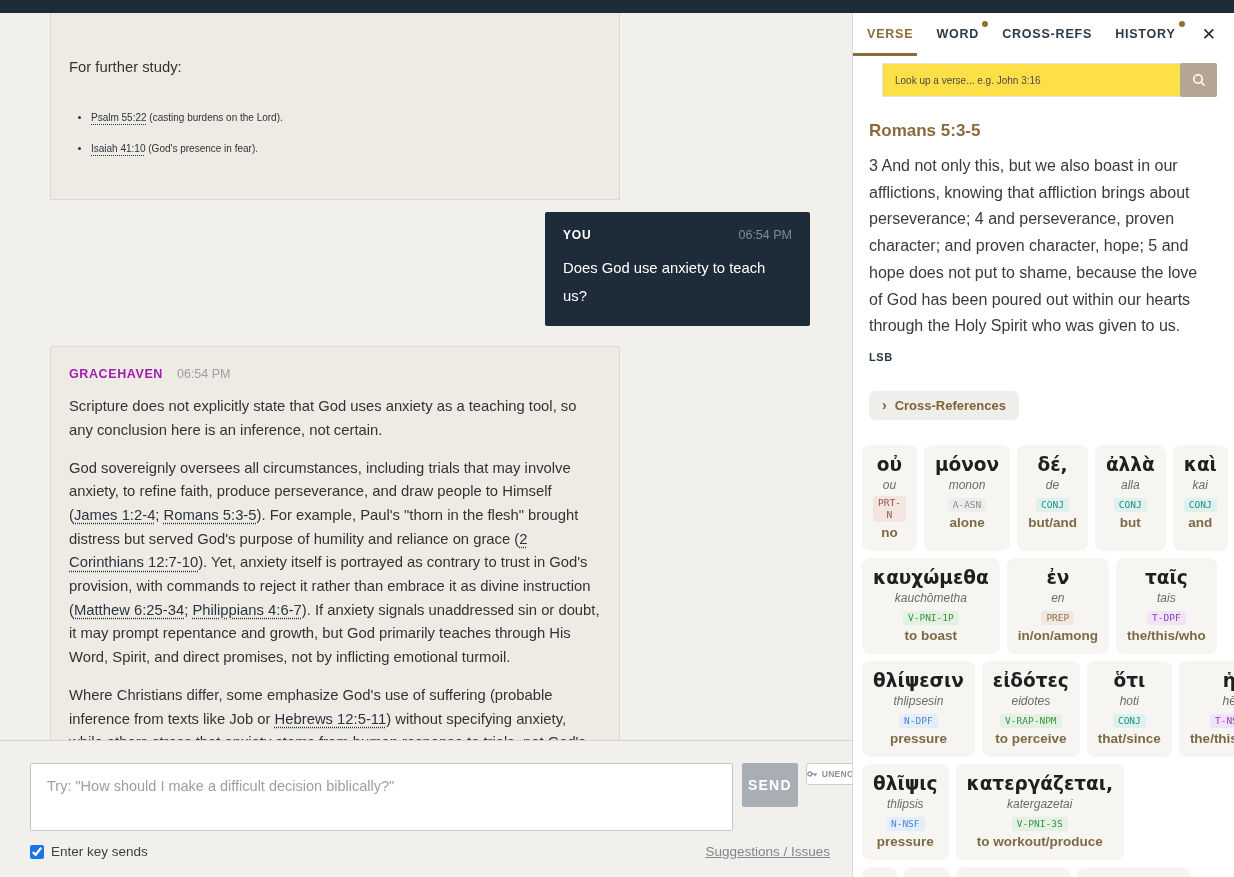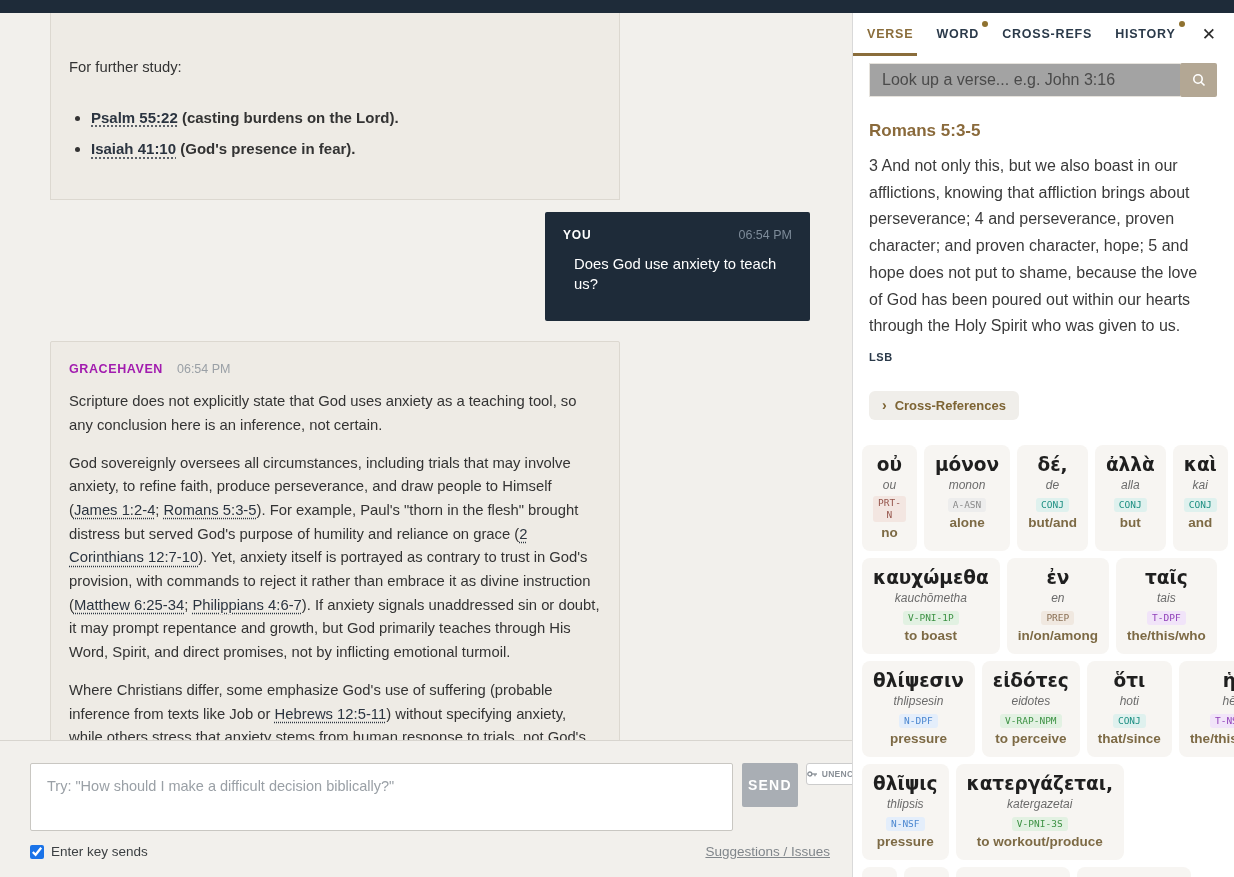--- a/index.html
+++ b/index.html
@@ -15,34 +15,34 @@
   .chat-col{flex:1;min-width:0;display:flex;flex-direction:column;background:#f2f0ec;}
   .chat-scroll{height:727px;overflow:hidden;}
   .msg-card{
     width:532px;margin-left:50px;background:#eeebe5;
     border:1px solid #dcd8d0;border-radius:2px;padding:20px 18px;
   }
   .msg-card.cut-top{border-top:none;border-radius:0;padding-top:43px;padding-bottom:30px;}
   .msg-text{font-size:14.8px;line-height:23.7px;margin:0 0 14px 0;color:#333;}
   .msg-text:last-child{margin-bottom:0;}
   .study-list{margin:26px 0 6px 0;padding-left:22px;}
-  .study-list li{font-size:15px;line-height:23.7px;margin-bottom:8px;color:#333;font-weight:bold;}
+  .study-list li{font-size:10px;line-height:23.7px;margin-bottom:8px;color:#333;}
   .scripture-link{color:#2b3440;text-decoration:underline dotted;text-underline-offset:3px;cursor:pointer;}
   .msg-header{display:flex;align-items:baseline;gap:14px;margin-bottom:14px;}
   .sender-assistant{color:#a21caf;font-weight:bold;font-size:12.5px;letter-spacing:0.6px;}
   .msg-time{color:#9aa0a6;font-size:12.5px;}
 
   .user-bubble{
     width:229px;margin:12px 42px 20px auto;background:#1e2b39;color:#fff;
     border-radius:2px;padding:16px 18px;
   }
   .user-bubble .msg-header{margin-bottom:12px;}
   .sender-user{color:#fff;font-weight:bold;font-size:12px;letter-spacing:0.8px;flex:1;}
   .user-time{color:#7d8b99;font-size:12.5px;}
-  .user-text{font-size:14.8px;line-height:20px;margin:11px;color:#fff;}
+  .user-text{font-size:14.8px;line-height:28px;margin:0;color:#fff;}
 
   
   .composer{border-top:1px solid #d8d5cf;padding:22px 22px 0 30px;}
   .composer-row{display:flex;gap:9px;}
   .composer textarea{
     flex:1;height:68px;resize:none;border:1px solid #c9c7c2;border-radius:2px;
     background:#fff;font-family:"Liberation Sans","DejaVu Sans",sans-serif;
     font-size:14.5px;color:#333;padding:14px 16px;box-sizing:border-box;outline:none;
   }
   .composer textarea::placeholder{color:#9aa0a6;}
@@ -72,22 +72,22 @@
   .tab.active{color:#8a6d3b;align-items:center;}
   .tab .dot{position:absolute;top:8px;right:-9px;width:6px;height:6px;border-radius:50%;background:#8f7230;}
   .active-underline{position:absolute;left:0;top:40px;width:64px;height:3px;background:#8a6d3b;}
   .close-btn{
     margin-left:auto;background:none;border:none;font-size:17px;color:#2b2b2b;
     cursor:pointer;line-height:1;padding:2px 4px;font-family:inherit;
   }
 
   .search-row{display:flex;margin:8px 17px 0 16px;gap:0;}
   .search-input{
-    flex:1;height:34px;border:1px solid #e6e3dd;border-right:none;background:#a3a3a3;
-    font-family:inherit;font-size:16px;color:#333;padding:0 12px;box-sizing:border-box;outline:none;
+    flex:1;height:34px;border:1px solid #e6e3dd;border-right:none;background:#fde047;
+    font-family:inherit;font-size:10px;color:#333;padding:0 12px;box-sizing:border-box;outline:none;margin-left:13px;
   }
   .search-input::placeholder{color:#4a4a4a;}
   .search-btn{width:37px;height:34px;background:#b3a794;border:none;border-radius:2px;cursor:pointer;
     display:flex;align-items:center;justify-content:center;}
 
   .reference{margin:24px 16px 0;font-size:17px;font-weight:bold;color:#8a6a3b;}
   .verse-text{margin:12px 24px 0 16px;font-size:16px;line-height:26.7px;color:#3a3a3a;}
   .translation{margin:11px 16px 0;font-size:11px;font-weight:bold;letter-spacing:0.6px;color:#2b3a4a;}
 
   .panel-actions{display:flex;gap:12px;margin:28px 16px 0;}

